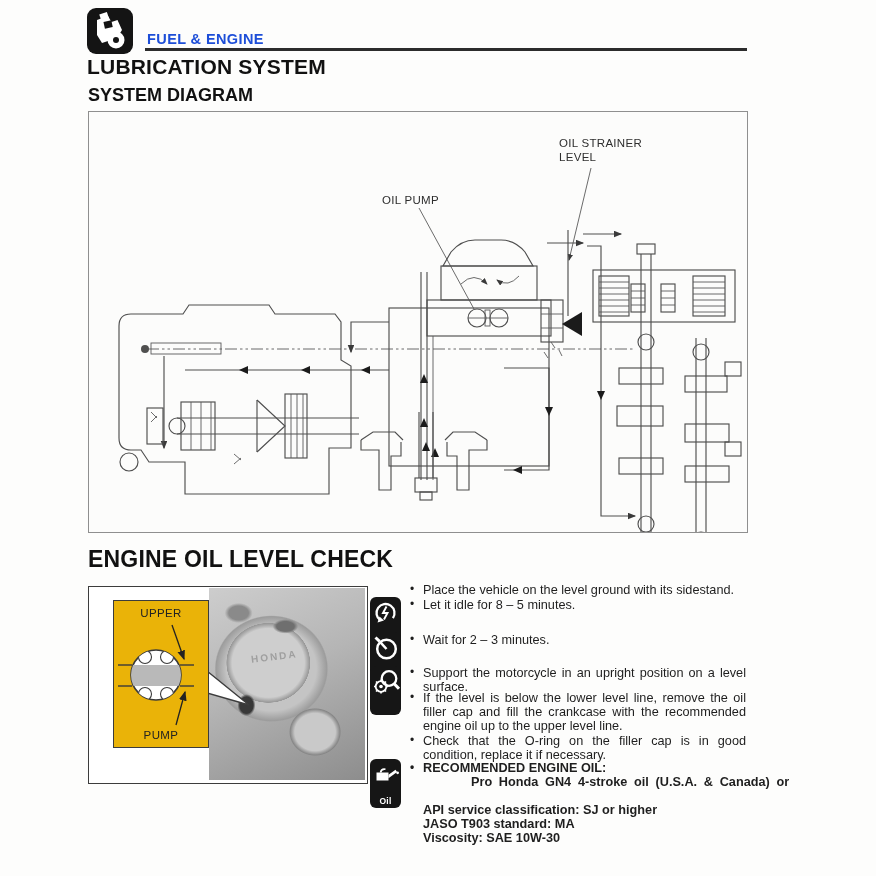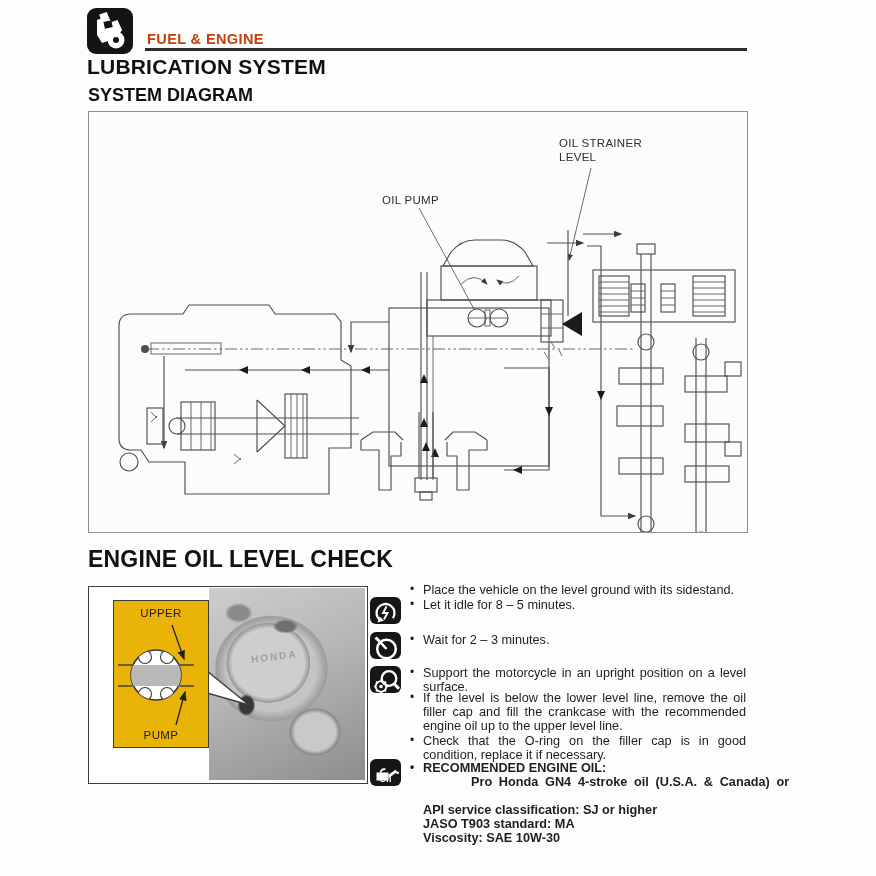--- a/index.html
+++ b/index.html
@@ -3,21 +3,21 @@
 <meta charset="utf-8">
 <style>
   html,body{margin:0;padding:0;background:#e8e8e8;}
   .page{
     position:relative;width:876px;height:876px;background:#fdfdfc;
     font-family:"Liberation Sans","DejaVu Sans",sans-serif;color:#1e1e1e;
     overflow:hidden;margin:0 auto;
   }
   
   .hdr-icon{position:absolute;left:84px;top:5px;width:52px;height:52px;}
-  .hdr-tab{position:absolute;left:147px;top:31px;font-size:14.5px;font-weight:bold;color:#c2410c;letter-spacing:.4px;text-align:center;}
+  .hdr-tab{position:absolute;left:147px;top:31px;font-size:14.5px;font-weight:bold;color:#1d4ed8;letter-spacing:.4px;text-align:center;}
   .hdr-rule{position:absolute;left:145px;top:48px;width:602px;height:2.6px;background:#2c2c2c;}
   .title{position:absolute;left:87px;top:55px;font-size:21px;font-weight:bold;color:#111;letter-spacing:.2px;}
   .subhead{position:absolute;left:88px;top:85px;font-size:18px;font-weight:bold;color:#111;}
   
   .diagram-box{position:absolute;left:88px;top:111px;width:658px;height:420px;border:1px solid #8f8f8f;background:#fcfcfb;}
   .dlabel{position:absolute;font-size:11.5px;color:#2e2e2e;letter-spacing:.3px;line-height:14px;}
   .pre{white-space:pre-line;}
   .dsvg{position:absolute;left:0;top:0;}
   .ln{stroke:#4f4f4f;fill:none;stroke-width:1.15;}
   .lt{stroke:#5a5a5a;fill:none;stroke-width:.9;}
@@ -34,21 +34,21 @@
       radial-gradient(ellipse 26px 24px at 68% 75%, #c9c9c9 78%, #878787 96%, rgba(0,0,0,0) 100%),
       radial-gradient(ellipse 42px 40px at 38% 39%, #cecece 86%, #979797 99%, rgba(0,0,0,0) 100%),
       radial-gradient(ellipse 66px 62px at 40% 42%, #c4c4c4 68%, #9c9c9c 84%, rgba(0,0,0,0) 86%),
       linear-gradient(155deg,#cdcdcd 0%,#b5b5b5 45%,#8d8d8d 100%);
   }
   .embossed{position:absolute;left:27%;top:33%;font-size:10px;font-weight:bold;color:#909090;opacity:.75;letter-spacing:2px;transform:rotate(-7deg);}
   .inner-box{position:absolute;left:24px;top:13px;width:94px;height:146px;border:1.5px solid #3c3c3c;background:#eab308;}
   .lvl-label{position:absolute;width:100%;text-align:center;font-size:11.5px;color:#222;letter-spacing:.4px;}
   .fig-overlay{position:absolute;left:0;top:0;pointer-events:none;}
   
-  .step-icon{position:absolute;left:370px;width:31px;height:27px;background:#161616;border-radius:6px;}
+  .step-icon{position:absolute;left:370px;width:31px;height:49px;background:#161616;border-radius:6px;}
   .oil-label{position:absolute;left:0;right:0;bottom:2px;text-align:center;font-size:8.5px;font-weight:bold;color:#fff;letter-spacing:.3px;}
   
   .bullet-item{position:absolute;left:410px;width:336px;padding-left:13px;box-sizing:border-box;font-size:12.7px;line-height:14px;}
   .bullet-item .dot{position:absolute;left:0;top:-1px;font-size:12px;color:#1e1e1e;}
   .btxt{display:block;text-align:justify;}
   .bold{font-weight:bold;}
   .oil-line{position:absolute;left:423px;width:323px;font-size:12.7px;font-weight:bold;line-height:14px;}
   .wide{word-spacing:3.2px;text-align:justify;}
 </style>
 </head>

